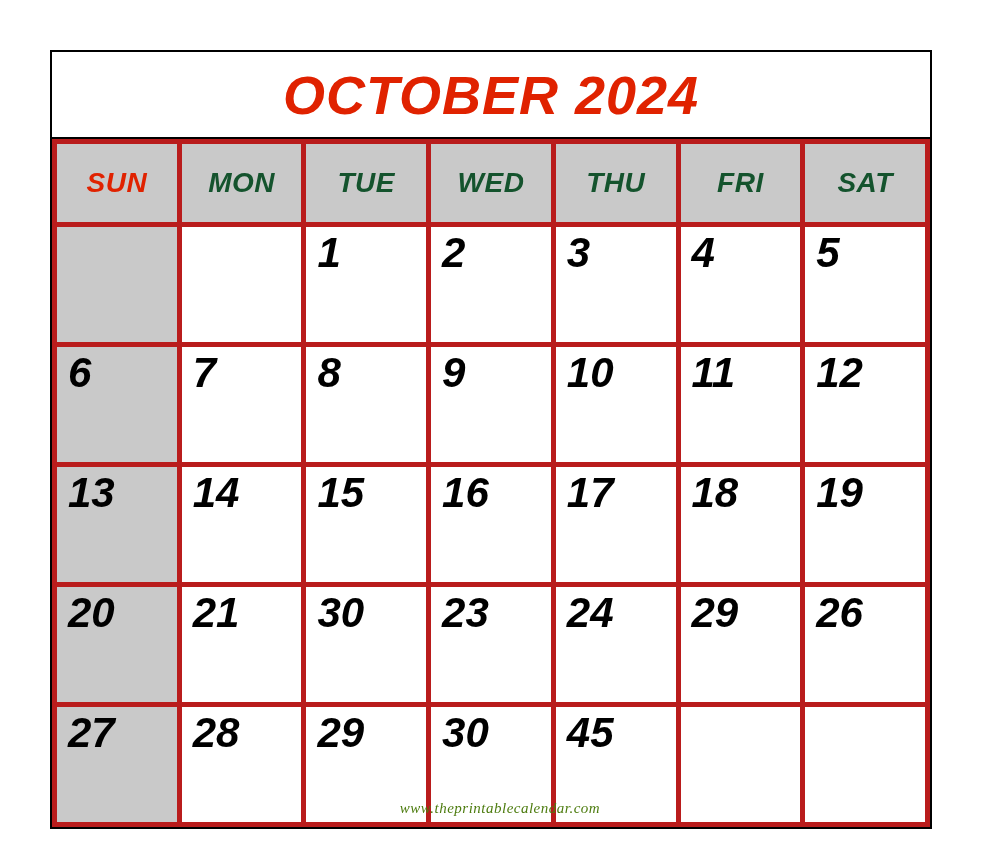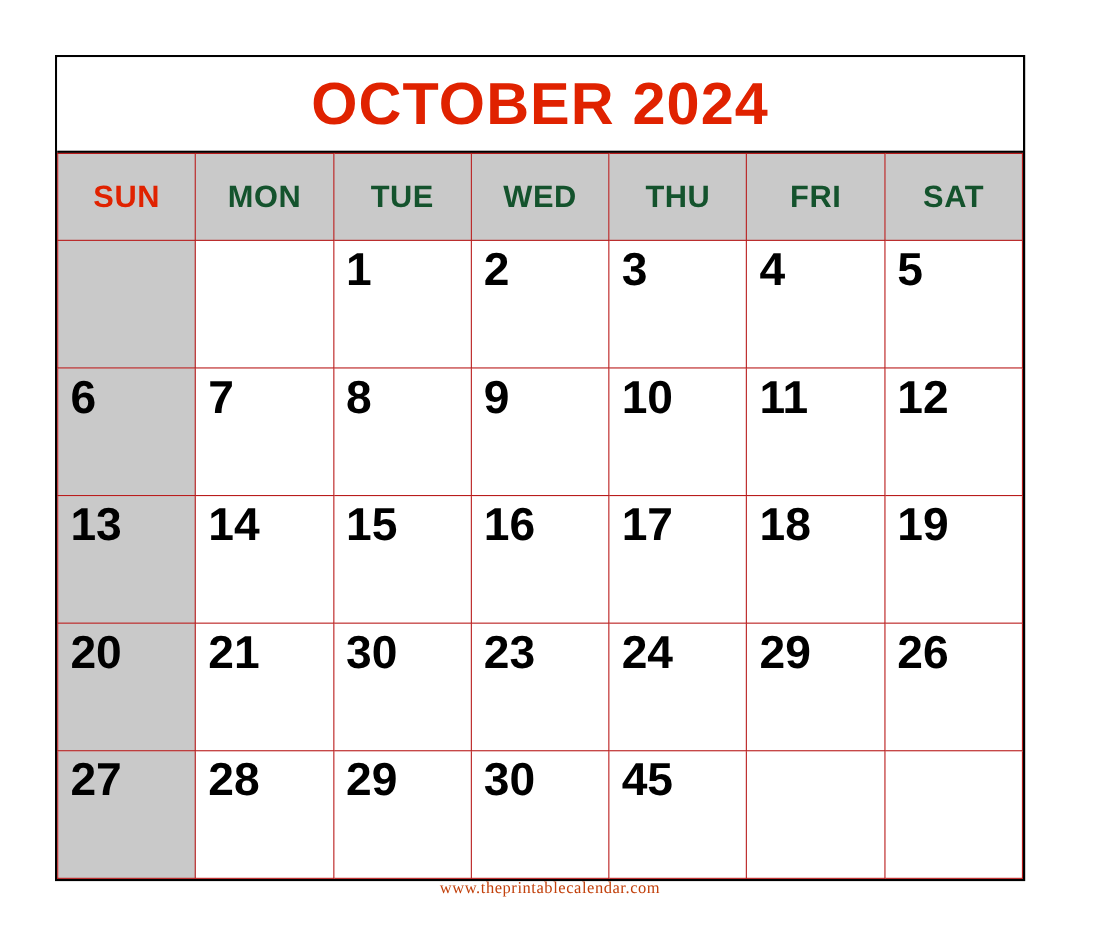--- a/index.html
+++ b/index.html
@@ -11,20 +11,21 @@
     height: 850px;
     background: #ffffff;
     font-family: "Liberation Sans", sans-serif;
     overflow: hidden;
   }
   .page {
     position: relative;
     width: 1000px;
     height: 850px;
     box-sizing: border-box;
+    font-style: italic;
   }
   .calendar-wrap {
     position: absolute;
     left: 50px;
     top: 50px;
     width: 882px;
     box-sizing: border-box;
     border: 2px solid #000000;
     background: #ffffff;
   }
@@ -42,21 +43,21 @@
     font-weight: bold;
     letter-spacing: 1px;
     line-height: 1;
   }
   table.cal {
     border-collapse: collapse;
     width: 100%;
     table-layout: fixed;
   }
   table.cal th, table.cal td {
-    border: 1px solid #b91c1c;
+    border: 5px solid #b91c1c;
     padding: 0;
     margin: 15px;
   }
   table.cal th {
     height: 78px;
     background: #c9c9c9;
     font-size: 28px;
     font-weight: bold;
     color: #14532d;
     text-align: center;
@@ -82,21 +83,21 @@
     padding: 4px 0 0 11px;
     line-height: 1.05;
   }
   .footer {
     position: absolute;
     left: 0;
     right: 0;
     top: 800px;
     text-align: center;
     font-size: 15px;
-    color: #c2410c;
+    color: #4d7c0f;
     font-family: "Liberation Serif", serif;
     letter-spacing: 0.5px;
   }
 </style>
 </head>
 <body>
 
 <div class="page">
 
   <div class="calendar-wrap">

